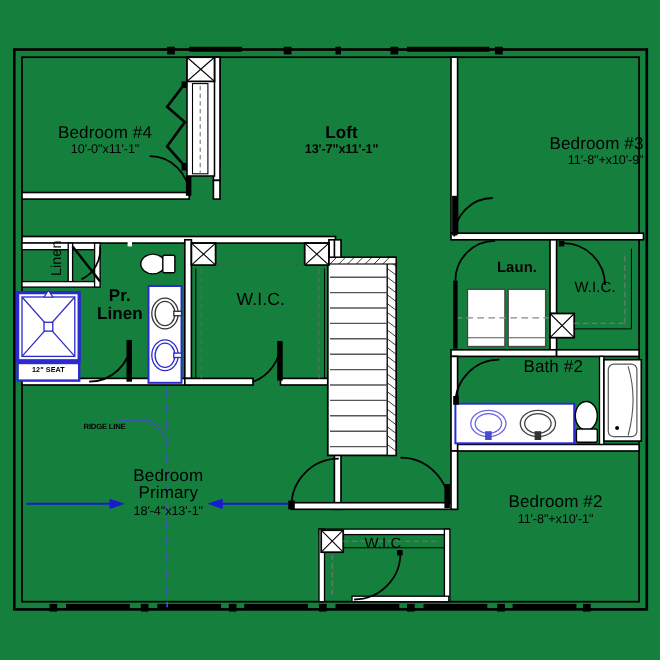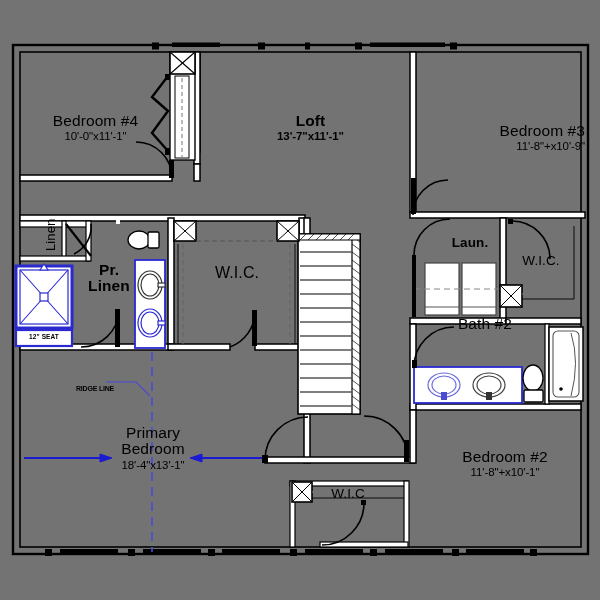--- a/index.html
+++ b/index.html
@@ -1,18 +1,18 @@
 <!DOCTYPE html>
 <html><head>
 <meta charset="utf-8">
 <title>Floor Plan</title>
 <style>
   html,body{margin:0;padding:0;background:#ffffff;}
   body{font-family:"Liberation Sans",sans-serif;}
-  #plan-root{position:relative;width:600px;height:600px;background:#737373;overflow:hidden;}
+  #plan-root{position:relative;width:600px;height:600px;background:#15803d;overflow:hidden;}
   #plan-svg{display:block;width:600px;height:600px;}
   .room-label{position:absolute;text-align:center;color:#000;line-height:1.05;white-space:nowrap;pointer-events:none;}
   .room-name{font-size:15.5px;letter-spacing:.1px;}
   .room-dim{font-size:11.5px;letter-spacing:-.1px;margin-top:1px;}
   .lbl-sm{font-size:13.5px;}
   .lbl-xs{font-size:7px;font-weight:bold;letter-spacing:-.2px;}
   .lbl-tiny{font-size:6.5px;font-weight:bold;letter-spacing:.1px;color:#000;}
   .vert{transform-origin:center center;}
 </style>
 </head>
@@ -368,27 +368,27 @@
   </div>
 
   <div class="room-label" style="left:440px;top:236px;width:60px;font-weight:bold;">
     <div class="room-name lbl-sm">Laun.</div>
   </div>
 
   <div class="room-label" style="left:508px;top:254px;width:66px;">
     <div class="room-name lbl-sm">W.I.C.</div>
   </div>
 
-  <div class="room-label" style="left:440px;top:316px;width:90px;">
+  <div class="room-label" style="left:440px;top:326px;width:90px;text-align:right;">
     <div class="room-name">Bath #2</div>
   </div>
 
   <div class="room-label" style="left:93px;top:425px;width:120px;">
+    <div class="room-name">Bedroom</div>
     <div class="room-name">Primary</div>
-    <div class="room-name">Bedroom</div>
     <div class="room-dim">18'-4"x13'-1"</div>
   </div>
 
   <div class="room-label" style="left:430px;top:449px;width:150px;">
     <div class="room-name">Bedroom #2</div>
     <div class="room-dim">11'-8"+x10'-1"</div>
   </div>
 
   <div class="room-label" style="left:315px;top:487px;width:66px;">
     <div class="room-name lbl-sm">W.I.C</div>

